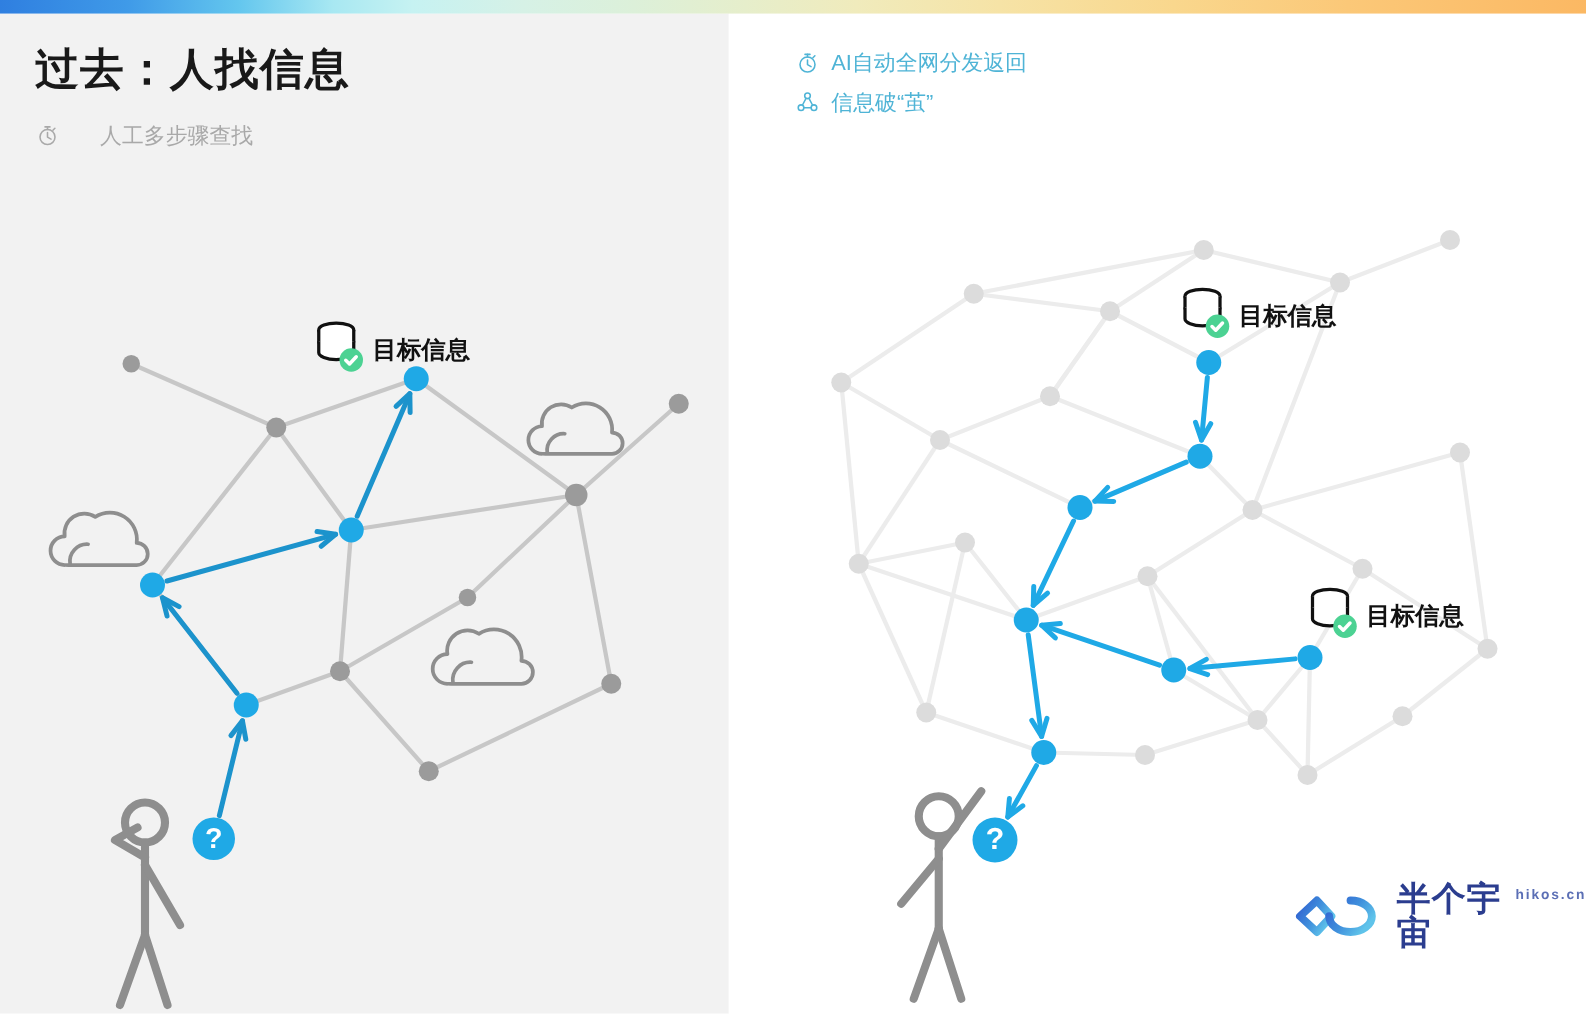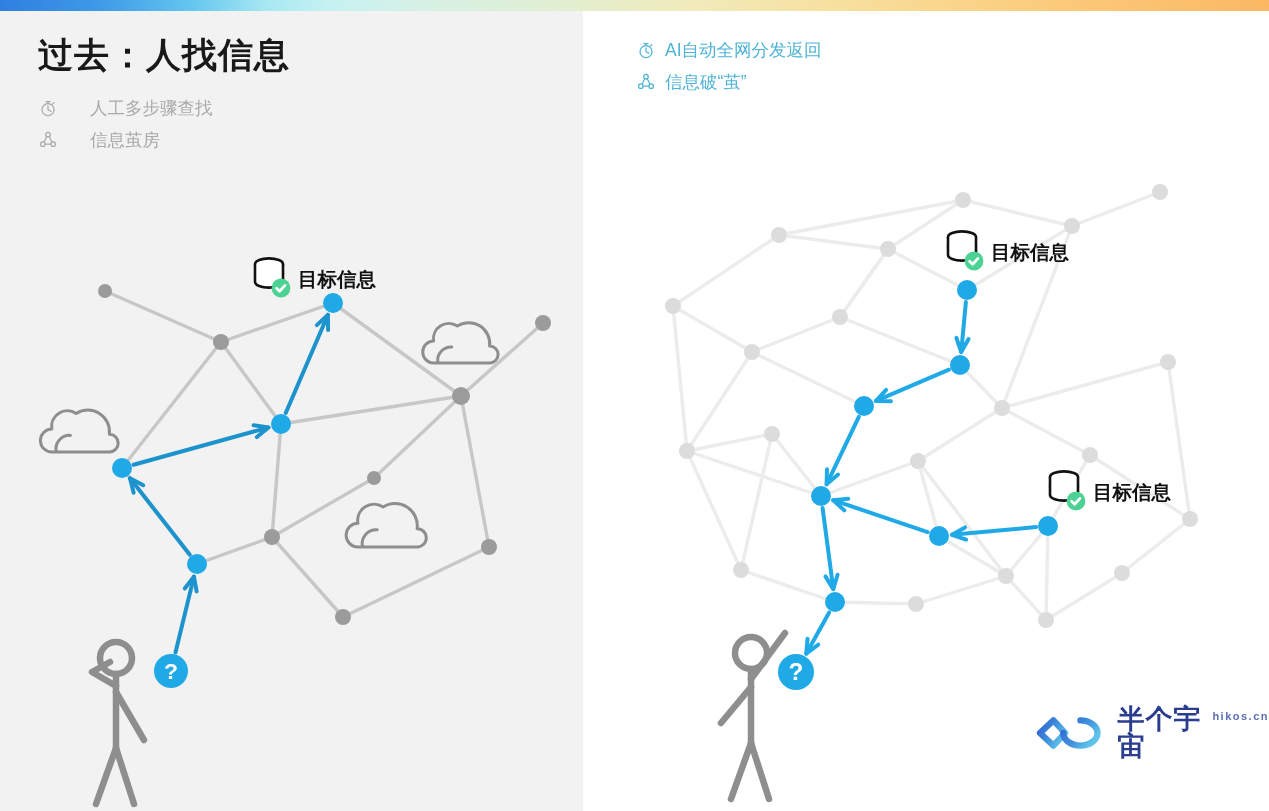--- a/index.html
+++ b/index.html
@@ -21,21 +21,21 @@
       #f0ebbc 54%, #f6e3a6 63%, #f9d78d 74%, #fbc878 85%, #fbb863 100%);
   }
 
   
   .panel{position:absolute;top:11px;height:800px;}
   .panel-left{left:0;width:583px;background:#f2f2f2;}
   .panel-right{left:583px;width:686px;background:#ffffff;}
 
   
   .head{position:absolute;}
-  .head-left{left:38px;top:34px;font-family:Liberation Serif, serif;}
+  .head-left{left:28px;top:34px;}
   .head-right{left:636px;top:34px;}
   .title{
     font-size:35px;font-weight:bold;color:#191919;
     letter-spacing:1px;line-height:1.25;white-space:nowrap;
     margin:0 0 14px 0;
   }
   .bullets{margin:0;padding:0;list-style:none;}
   .bullet{
     display:flex;align-items:center;gap:9px;
     font-size:17.5px;line-height:32px;white-space:nowrap;
@@ -252,29 +252,20 @@
       <li class="bullet gray">
         <svg class="bi" viewBox="0 0 24 24">
           <circle cx="12" cy="14" r="7.2" fill="none" stroke="#a9a9a9" stroke-width="1.5"></circle>
           <path d="M12 14 L12 9.6 M12 14 L15.4 16" fill="none" stroke="#a9a9a9" stroke-width="1.5" stroke-linecap="round"></path>
           <path d="M9.6 4.2 h4.8" stroke="#a9a9a9" stroke-width="1.5" stroke-linecap="round"></path>
           <path d="M12 4.2 v2.6" stroke="#a9a9a9" stroke-width="1.5" stroke-linecap="round"></path>
           <path d="M17.2 7.4 l1.9 -1.9" stroke="#a9a9a9" stroke-width="1.5" stroke-linecap="round"></path>
         </svg>
         <span>人工多步骤查找</span>
       </li>
-      <li class="bullet gray">
-        <svg class="bi" viewBox="0 0 24 24">
-          <circle cx="12" cy="5.6" r="2.7" fill="none" stroke="#a9a9a9" stroke-width="1.5"></circle>
-          <circle cx="5.8" cy="17" r="2.7" fill="none" stroke="#a9a9a9" stroke-width="1.5"></circle>
-          <circle cx="18.2" cy="17" r="2.7" fill="none" stroke="#a9a9a9" stroke-width="1.5"></circle>
-          <path d="M10.6 8.1 L7.2 14.4 M13.4 8.1 L16.8 14.4 M8.5 17 h7" fill="none" stroke="#a9a9a9" stroke-width="1.5"></path>
-        </svg>
-        <span>信息茧房</span>
-      </li>
     </ul>
   </div>
 
   <div class="head head-right">
     <ul class="bullets">
       <li class="bullet cyan">
         <svg class="bi" viewBox="0 0 24 24">
           <circle cx="12" cy="14" r="7.2" fill="none" stroke="#4fb4d6" stroke-width="1.5"></circle>
           <path d="M12 14 L12 9.6 M12 14 L15.4 16" fill="none" stroke="#4fb4d6" stroke-width="1.5" stroke-linecap="round"></path>
           <path d="M9.6 4.2 h4.8" stroke="#4fb4d6" stroke-width="1.5" stroke-linecap="round"></path>

